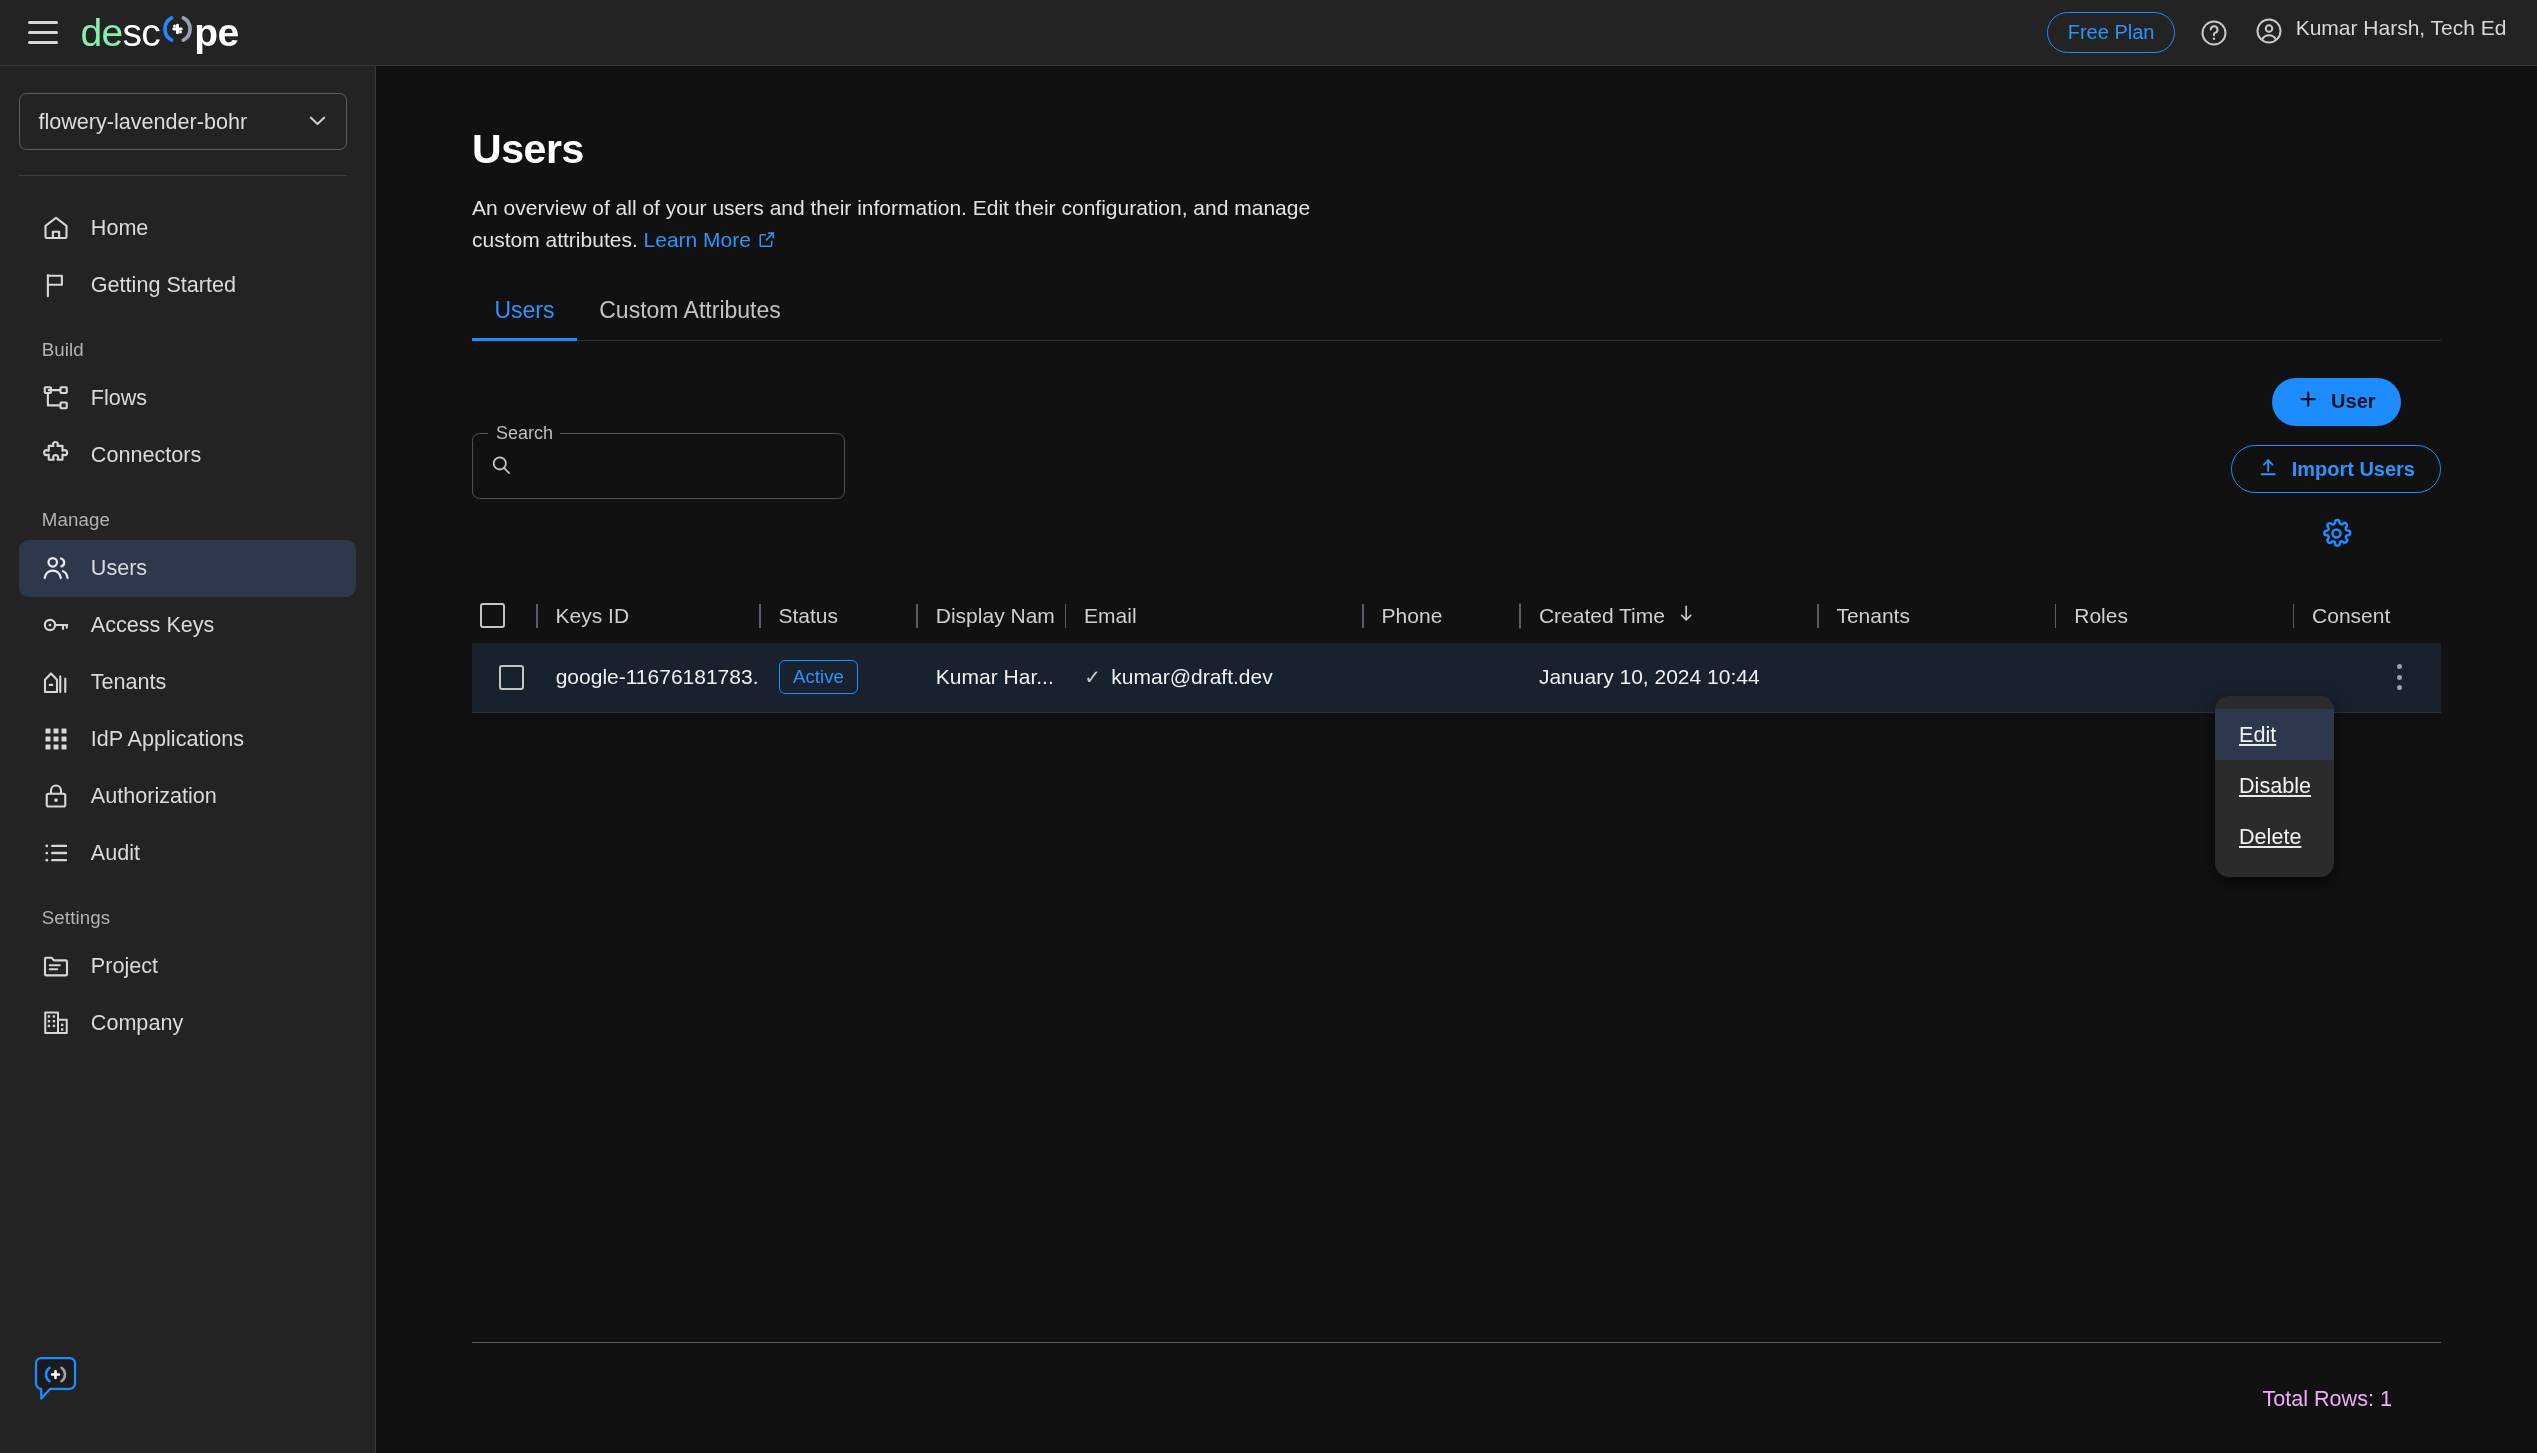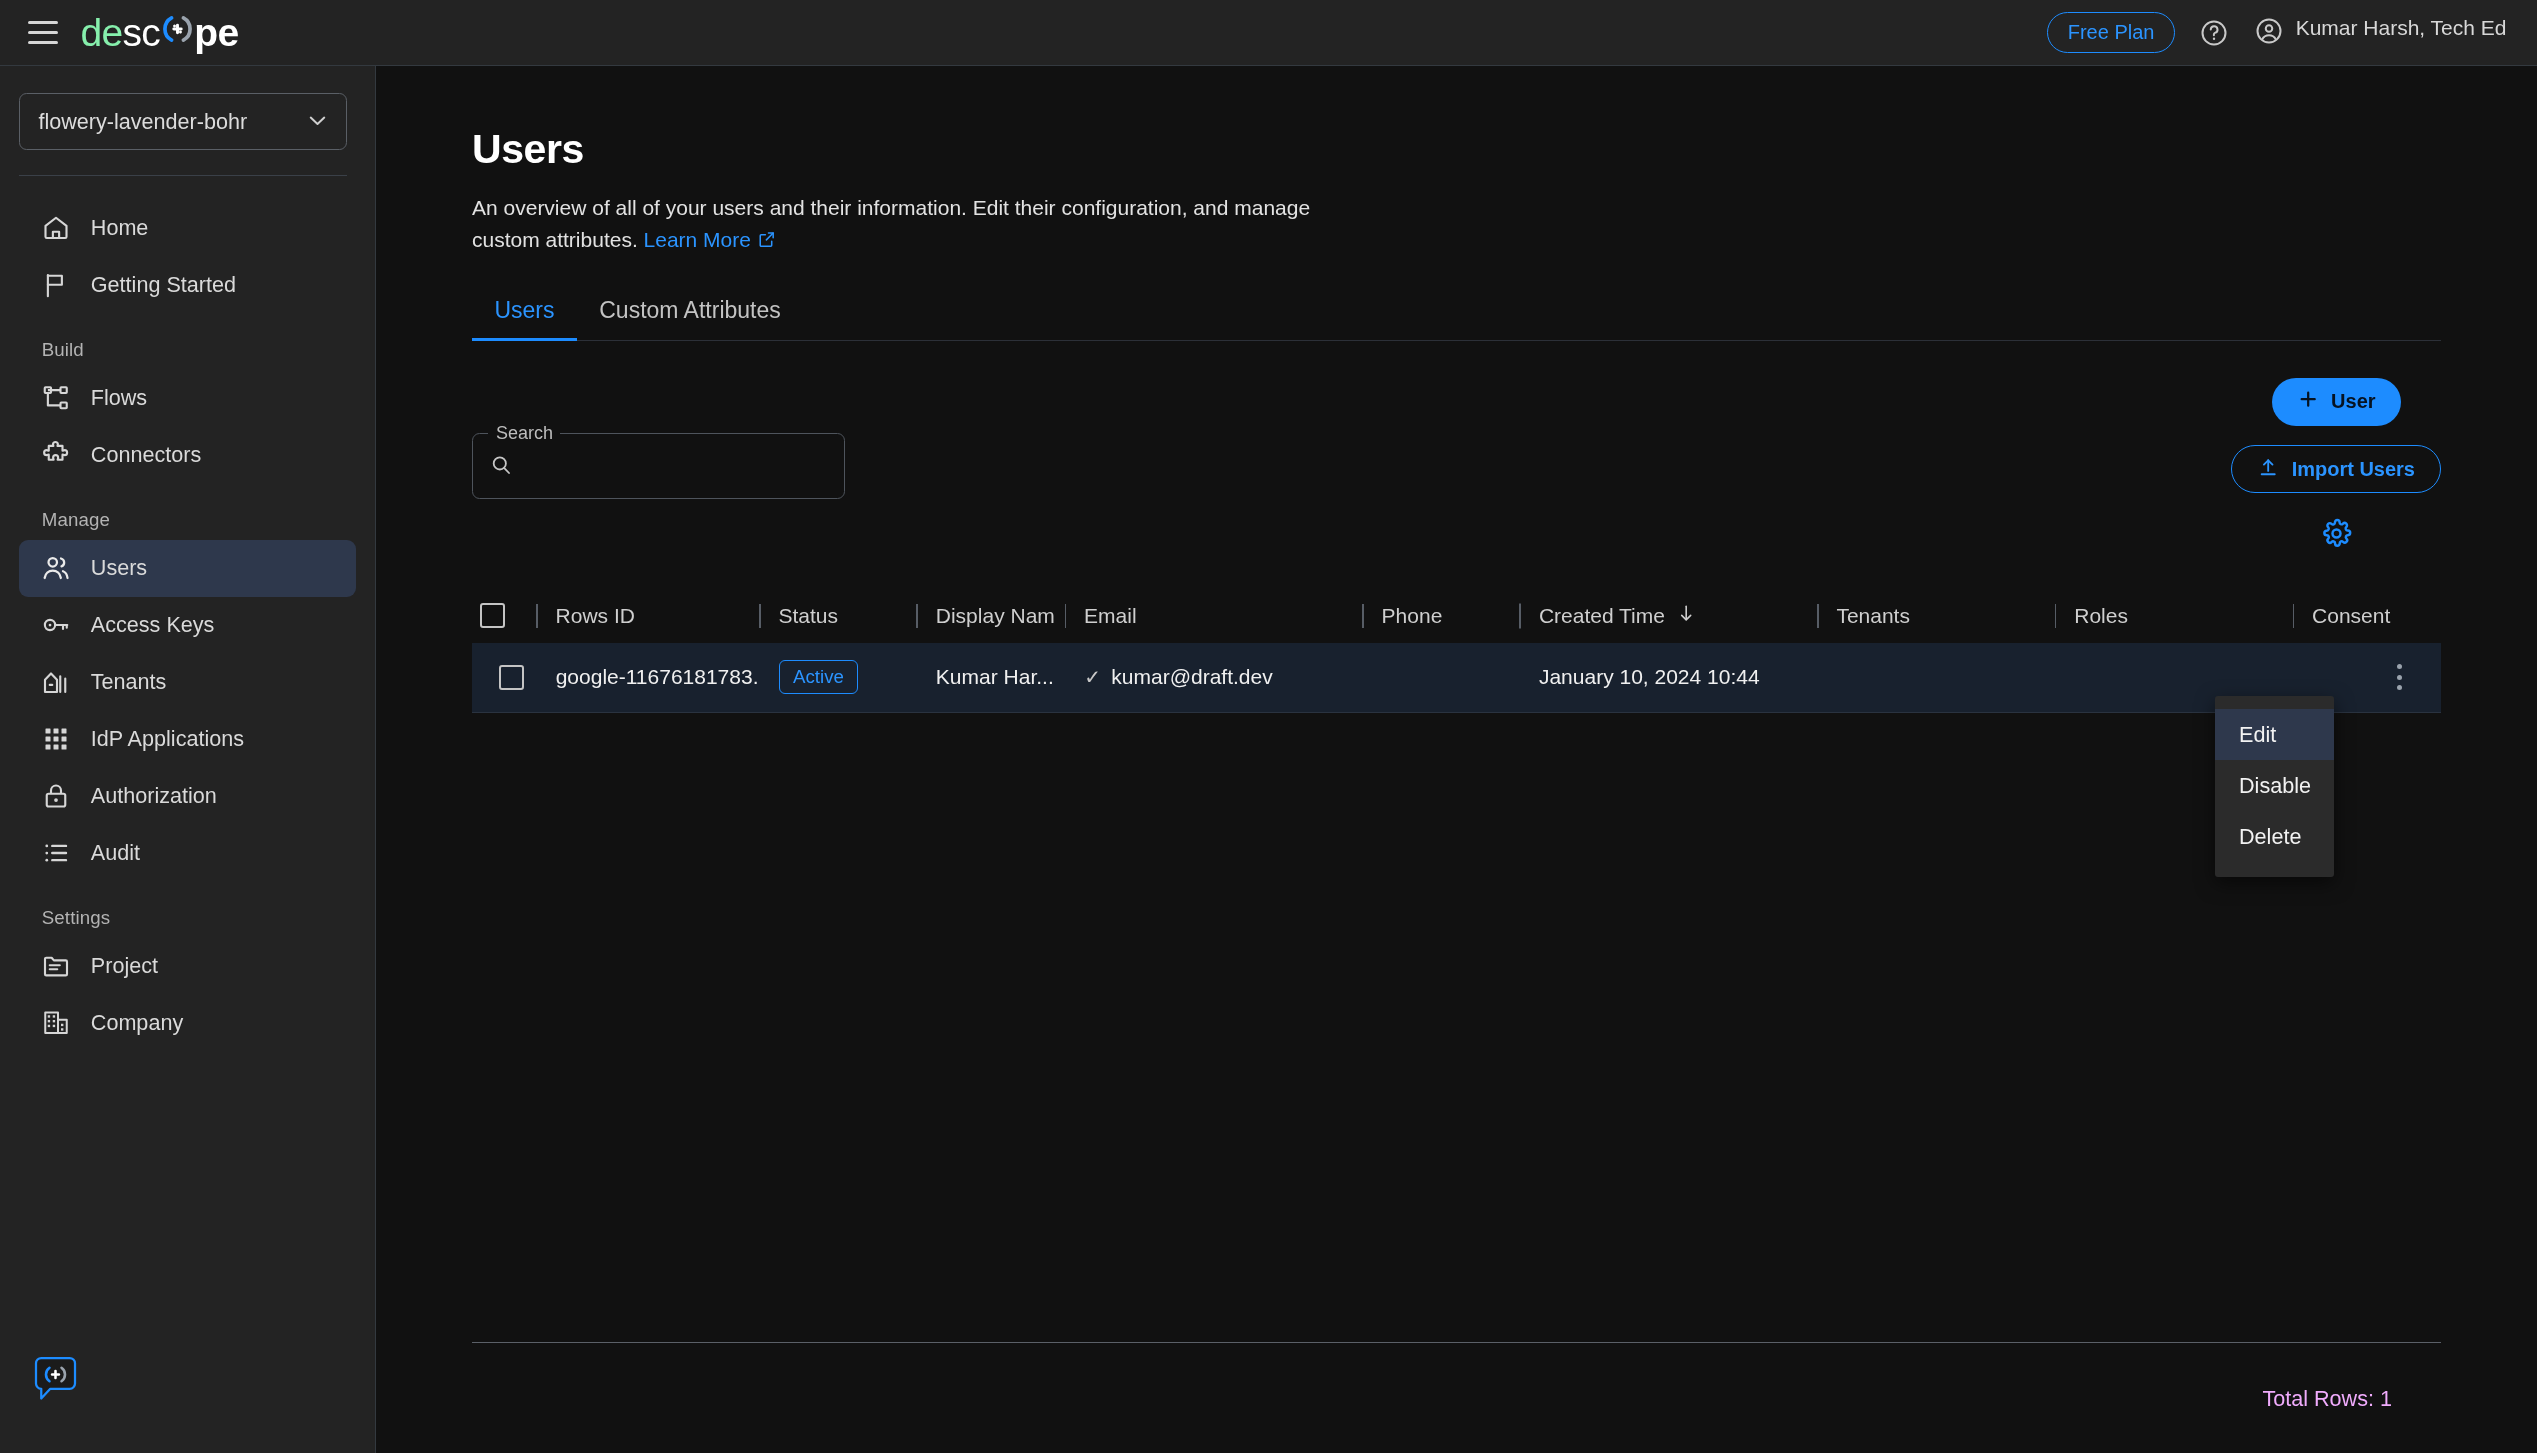--- a/index.html
+++ b/index.html
@@ -166,23 +166,23 @@
   .row-kebab {
     position: absolute; right: 25px; top: 50%; transform: translateY(-50%);
     width: 33px; height: 40px; display: flex; flex-direction: column;
     align-items: center; justify-content: center; gap: 5.2px; cursor: pointer;
   }
   .row-kebab i { width: 5.2px; height: 5.2px; border-radius: 50%; background: #9aa3ad; display: block; }
 
   
   .ctx-menu {
     position: absolute; width: 119px;
-    background: #2b2b2b; border-radius: 3px;
+    background: #2b2b2b; border-radius: 14px;
     box-shadow: 0 6px 19.4px rgba(0,0,0,0.55);
-    padding: 13.4px 0 15px 0; z-index: 60;
+    padding: 13.4px 0 15px 0; z-index: 60; text-decoration: underline;
   }
   .ctx-item { height: 51px; display: flex; align-items: center; padding-left: 24px; font-size: 21.6px; color: #f2f2f2; cursor: pointer; white-space: nowrap; }
   .ctx-item.hover { background: #2e384c; }
 
   .table-footer {
     margin-top: auto; border-top: 0.7px solid #5b6068;
     height: 112px; display: flex; align-items: center; justify-content: flex-end;
     padding-right: 49px;
   }
   .total-rows { font-size: 21.6px; color: #f0abfc; white-space: nowrap; }
@@ -482,21 +482,21 @@
             </div>
           </div>
         </div>
 
         <div class="table-area">
 
           <div class="thead">
             <div class="th col-cb">
               <span class="cb"></span>
             </div>
-            <div class="th col-login sep">Rows ID</div>
+            <div class="th col-login sep">Keys ID</div>
             <div class="th col-status sep">Status</div>
             <div class="th col-name sep">Display Nam</div>
             <div class="th col-email sep">Email</div>
             <div class="th col-phone sep">Phone</div>
             <div class="th col-time sep">
               <span>Created Time</span>
               <span>
                 <svg viewBox="0 0 24 24" width="22.4" height="22.4" fill="none" stroke="#cfcfcf" stroke-width="1.7" stroke-linecap="round" stroke-linejoin="round">
                   <path d="M12 4.6v14.2"></path>
                     <path d="M7.2 14.4 12 19.2l4.8-4.8"></path>

